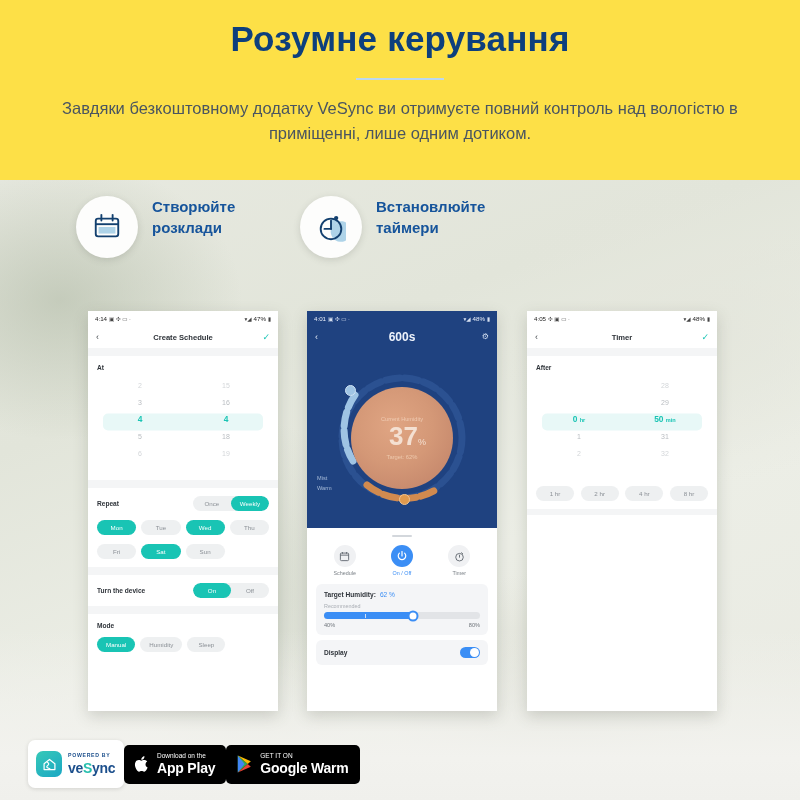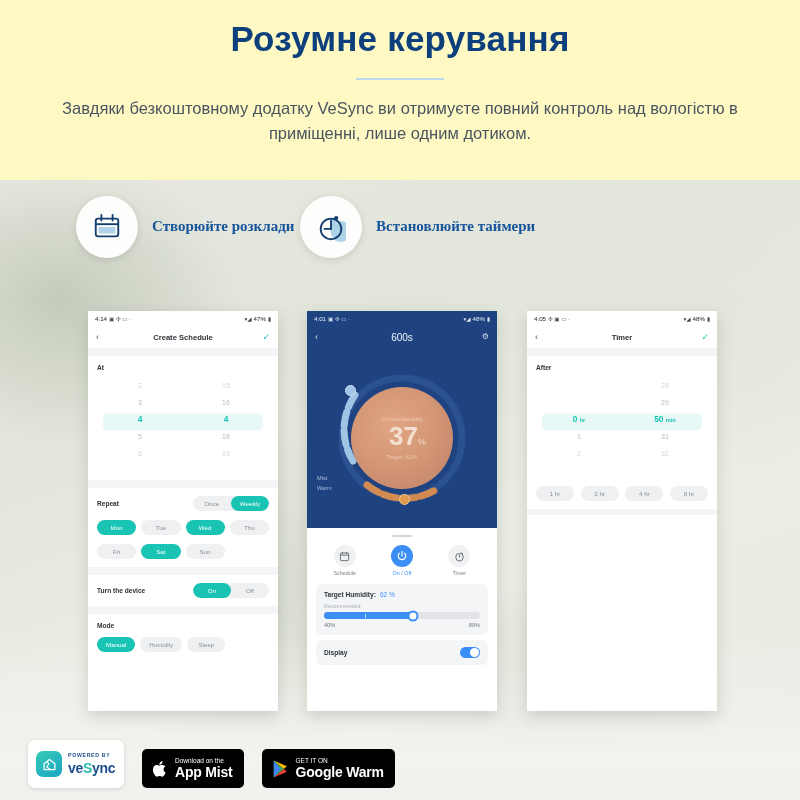--- a/index.html
+++ b/index.html
@@ -7,21 +7,21 @@
   body {
     font-family: "Liberation Sans", sans-serif;
     background: #ffffff;
     overflow: hidden;
     position: relative;
   }
 
   
   .header {
     height: 180px;
-    background: #fef9c3;
+    background: #fde047;
     text-align: center;
     padding-top: 20px;
     position: relative;
     z-index: 5;
   }
   .header h1 {
     font-size: 35px;
     font-weight: bold;
     color: #0d3f7d;
     letter-spacing: 0.2px;
@@ -62,21 +62,21 @@
 
   
   .features {
     position: absolute;
     left: 0; top: 196px;
     width: 800px;
     display: flex;
     z-index: 3;
     padding-left: 76px;
   }
-  .feature { display: flex; align-items: center; font-family: Liberation Serif, serif; }
+  .feature { display: flex; align-items: flex-start; }
   .feature.f1 { width: 224px; }
   .feature.f2 { width: 224px; }
   .feature.f3 { width: 240px; }
   .feat-circle {
     width: 62px; height: 62px;
     background: #fdfdfc;
     border-radius: 50%;
     display: flex; align-items: center; justify-content: center;
     box-shadow: 0 2px 7px rgba(90,95,85,.2);
     flex: 0 0 auto;
@@ -127,21 +127,21 @@
     position: relative;
   }
   .nav-back { font-size: 9px; color: #43484d; line-height: 1; }
   .nav-title {
     position: absolute; left: 0; right: 0; text-align: center;
     font-size: 7.6px; font-weight: bold; color: #2d3238;
   }
   .nav-check { margin-left: auto; font-size: 9px; color: #19c4b4; line-height: 1; z-index:2;}
   .navbar.dark { background: #1f4280; }
   .navbar.dark .nav-back { color: #e6edf8; }
-  .navbar.dark .nav-title { color: #eef3fb; font-weight: normal; font-size: 10px; }
+  .navbar.dark .nav-title { color: #eef3fb; font-weight: bold; font-size: 12px; }
 
   .gapbar { height: 8px; background: #f4f5f6; }
   .card { background: #fff; padding: 8px 9px; }
   .card-label { font-size: 6.6px; font-weight: bold; color: #2f343a; }
 
   
   .picker { display: flex; padding: 6px 0 10px 0; position: relative; }
   .picker-hl {
     position: absolute; left: 6px; right: 6px; top: 50%;
     transform: translateY(-50%);
@@ -218,21 +218,21 @@
   .slider-tick { position: absolute; left: 26%; top: 1.5px; width: 1px; height: 4px; background: #cfe0f7; }
   .slider-knob {
     position: absolute; left: 57%; top: 50%; transform: translate(-50%,-50%);
     width: 11px; height: 11px; border-radius: 50%; background: #fff; border: 2px solid #3b8ef5;
   }
   .slider-ends { display: flex; justify-content: space-between; font-size: 5.6px; color: #6f757b; margin-top: 3px; }
   .toggle { width: 20px; height: 11px; border-radius: 6px; background: #3b8ef5; position: relative; }
   .toggle::after { content:""; position:absolute; right:1px; top:1px; width:9px; height:9px; border-radius:50%; background:#fff; }
 
   
-  .footer { position: absolute; left: 28px; top: 740px; display: flex; align-items: flex-end; gap: 18px; z-index: 6; }
+  .footer { position: absolute; left: 28px; top: 740px; display: flex; align-items: center; gap: 0; z-index: 6; }
   .vesync-badge {
     width: 96px; height: 48px; background: #fff; border-radius: 7px;
     display: flex; align-items: center; gap: 6px; padding: 0 8px;
     box-shadow: 0 1px 4px rgba(0,0,0,.13);
   }
   .vs-icon {
     width: 26px; height: 26px; border-radius: 7px;
     background: linear-gradient(145deg, #37c9b8, #1aa7c4);
     display:flex; align-items:center; justify-content:center;
   }
@@ -563,21 +563,21 @@
     </div>
   </div>
 
   <div class="store-badge">
     <svg width="17" height="20" viewBox="0 0 18 22">
       <path d="M12.3 11.6c0-2.2 1.8-3.3 1.9-3.3-1-1.5-2.6-1.7-3.2-1.7-1.4-.1-2.7.8-3.3.8-.7 0-1.7-.8-2.8-.8-1.5 0-2.8.8-3.5 2.1-1.5 2.6-.4 6.5 1.1 8.6.7 1 1.6 2.2 2.7 2.2 1.1 0 1.5-.7 2.8-.7s1.7.7 2.8.7c1.2 0 1.9-1 2.6-2.1.8-1.2 1.2-2.4 1.2-2.5-.1 0-2.3-.9-2.3-3.3z" fill="#fff"></path>
       <path d="M10.3 5.2c.6-.7 1-1.7.9-2.7-.9 0-2 .6-2.6 1.3-.6.6-1.1 1.7-.9 2.6 1 .1 2-.5 2.6-1.2z" fill="#fff"></path>
     </svg>
     <div>
       <div class="sb-small">Download on the</div>
-      <div class="sb-big">App Mist</div>
+      <div class="sb-big">App Play</div>
     </div>
   </div>
 
   <div class="store-badge">
     <svg width="18" height="20" viewBox="0 0 20 22">
       <path d="M2 1.5 L13 11 L2 20.5 Z" fill="#34a853"></path>
       <path d="M2 1.5 L13 11 L2 20.5 Z" fill="none"></path>
       <path d="M2 1.5 L9.5 11 L2 20.5 Z" fill="#4285f4"></path>
       <path d="M2 1.5 L16.5 8 L13 11 Z" fill="#fbbc04"></path>
       <path d="M13 11 L16.5 14 L2 20.5 Z" fill="#ea4335"></path>

